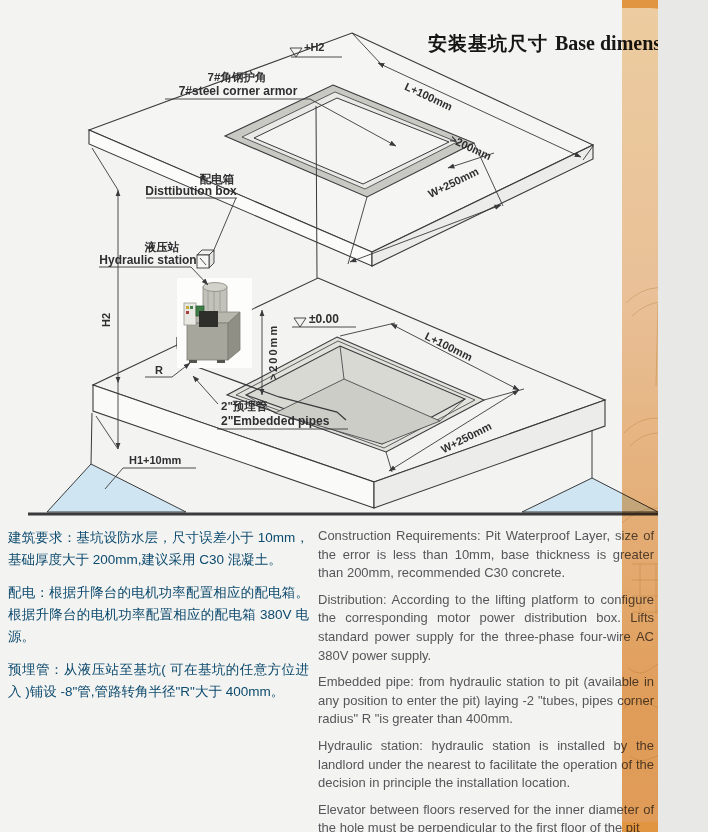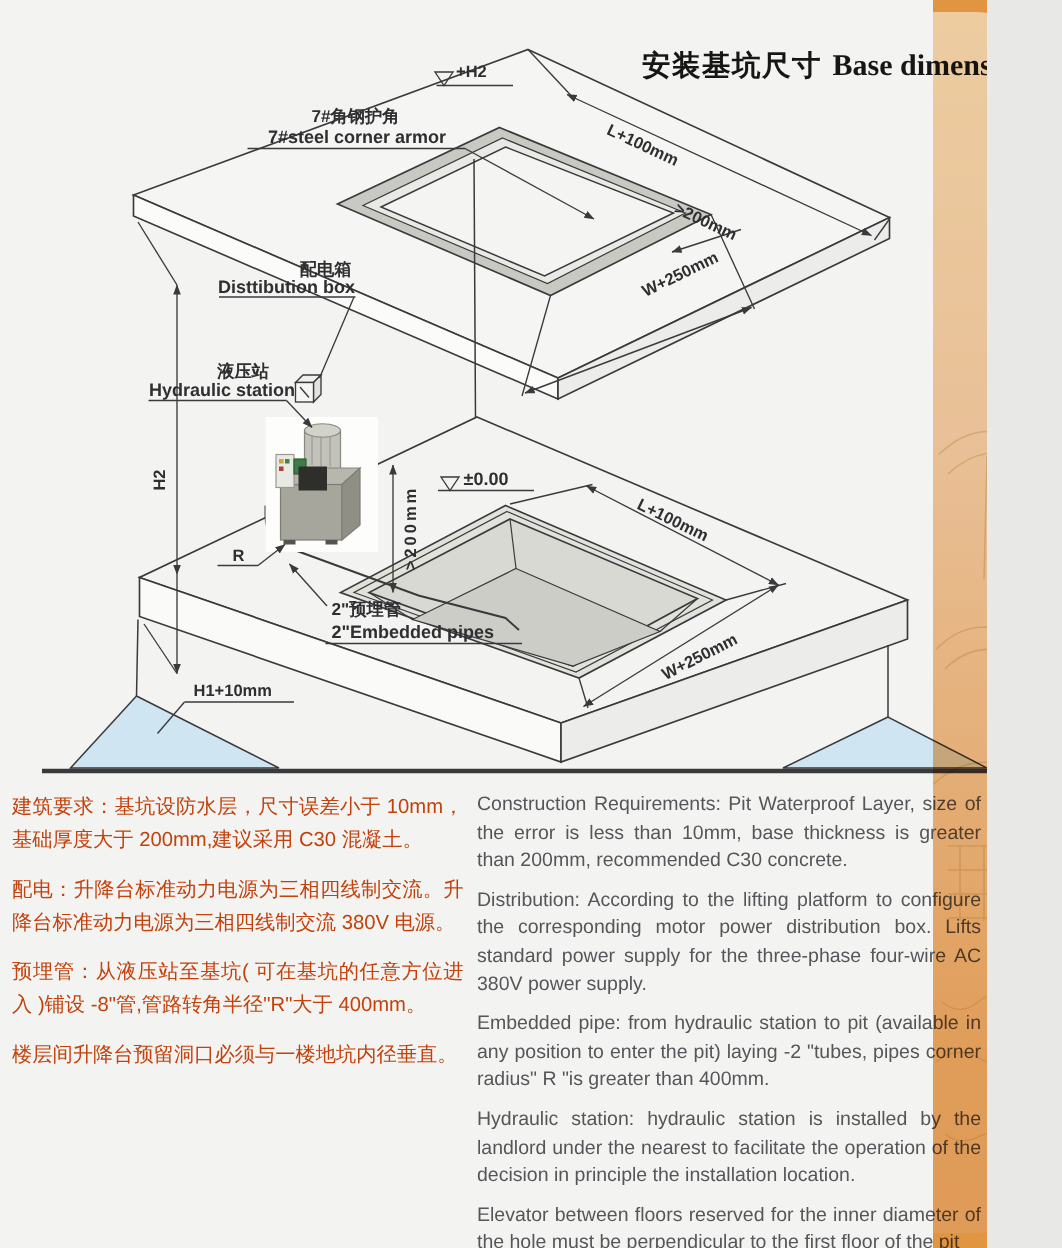--- a/index.html
+++ b/index.html
@@ -14,21 +14,21 @@
   
   svg.draw{position:absolute;left:0;top:0;}
   svg.draw text{fill:#2f2f31;font-family:"Liberation Sans","DejaVu Sans",sans-serif;}
   .lbl{font-size:11.5px;font-weight:700;}
   .lblen{font-size:12px;font-weight:700;}
   .dim{font-size:11px;font-weight:700;}
 
   
   .notes{position:absolute;top:527px;color:#56565a;}
   .notes p{margin:0 0 11px 0;text-align:justify;}
-  .notes-zh{left:8px;width:301px;font-size:13.5px;line-height:22px;color:#c2410c;}
+  .notes-zh{left:8px;width:301px;font-size:13.5px;line-height:22px;color:#0c4a6e;}
   .notes-en{left:318px;width:336px;font-size:13px;line-height:18.6px;}
   .notes-en p{margin:0 0 8px 0;}
 
   
   .band{position:absolute;left:622px;top:0;width:86px;height:832px;background:#ee9c45;mix-blend-mode:multiply;pointer-events:none;}
   .band-light{position:absolute;left:0;top:8px;width:74px;height:814px;border-radius:0 46px 46px 0;
     background:linear-gradient(180deg,#f8d6a9 0%,#f5caa0 35%,#f0b77e 62%,#eba55f 85%,#eaa35c 100%);}
   .band-sketch{position:absolute;left:0;top:0;opacity:.34;}
 </style>
 </head>
@@ -179,23 +179,22 @@
     <text class="dim" transform="translate(447,350) rotate(26)" text-anchor="middle">L+100mm</text>
     <text class="dim" transform="translate(468,441) rotate(-27)" text-anchor="middle">W+250mm</text>
   </svg>
 
   <div class="title">
     <span class="zh">安装基坑尺寸</span><span class="en">Base dimension</span>
   </div>
 
   <div class="notes notes-zh">
     <p>建筑要求：基坑设防水层，尺寸误差小于 10mm，基础厚度大于 200mm,建议采用 C30 混凝土。</p>
-    <p>配电：升降台标准动力电源为三相四线制交流。升降台标准动力电源为三相四线制交流 380V 电源。</p>
+    <p>配电：根据升降台的电机功率配置相应的配电箱。根据升降台的电机功率配置相应的配电箱 380V 电源。</p>
     <p>预埋管：从液压站至基坑( 可在基坑的任意方位进入 )铺设 -8"管,管路转角半径"R"大于 400mm。</p>
-    <p>楼层间升降台预留洞口必须与一楼地坑内径垂直。</p>
   </div>
   <div class="notes notes-en">
     <p>Construction Requirements: Pit Waterproof Layer, size of the error is less than 10mm, base thickness is greater than 200mm, recommended C30 concrete.</p>
     <p>Distribution: According to the lifting platform to configure the corresponding motor power distribution box. Lifts standard power supply for the three-phase four-wire AC 380V power supply.</p>
     <p>Embedded pipe: from hydraulic station to pit (available in any position to enter the pit) laying -2 "tubes, pipes corner radius" R "is greater than 400mm.</p>
     <p>Hydraulic station: hydraulic station is installed by the landlord under the nearest to facilitate the operation of the decision in principle the installation location.</p>
     <p>Elevator between floors reserved for the inner diameter of the hole must be perpendicular to the first floor of the pit</p>
   </div>
 
   <div class="band">

